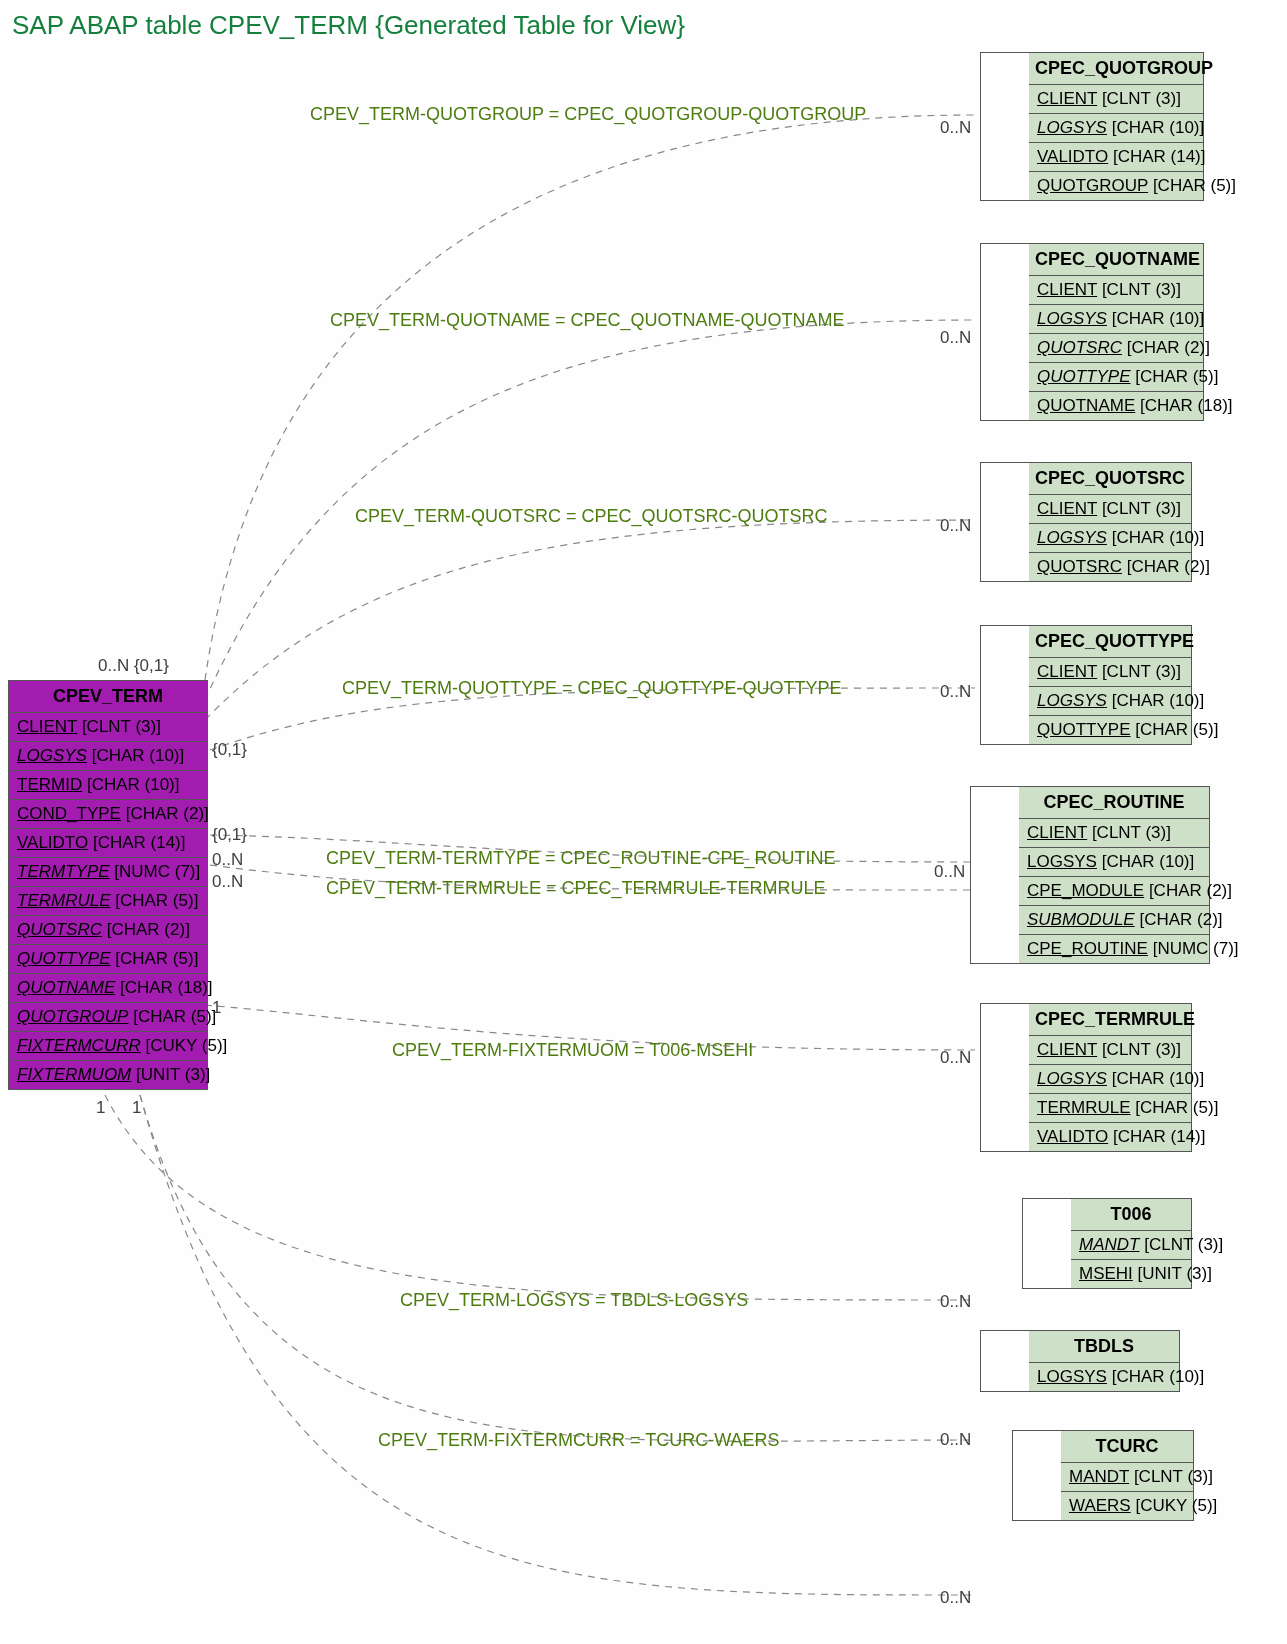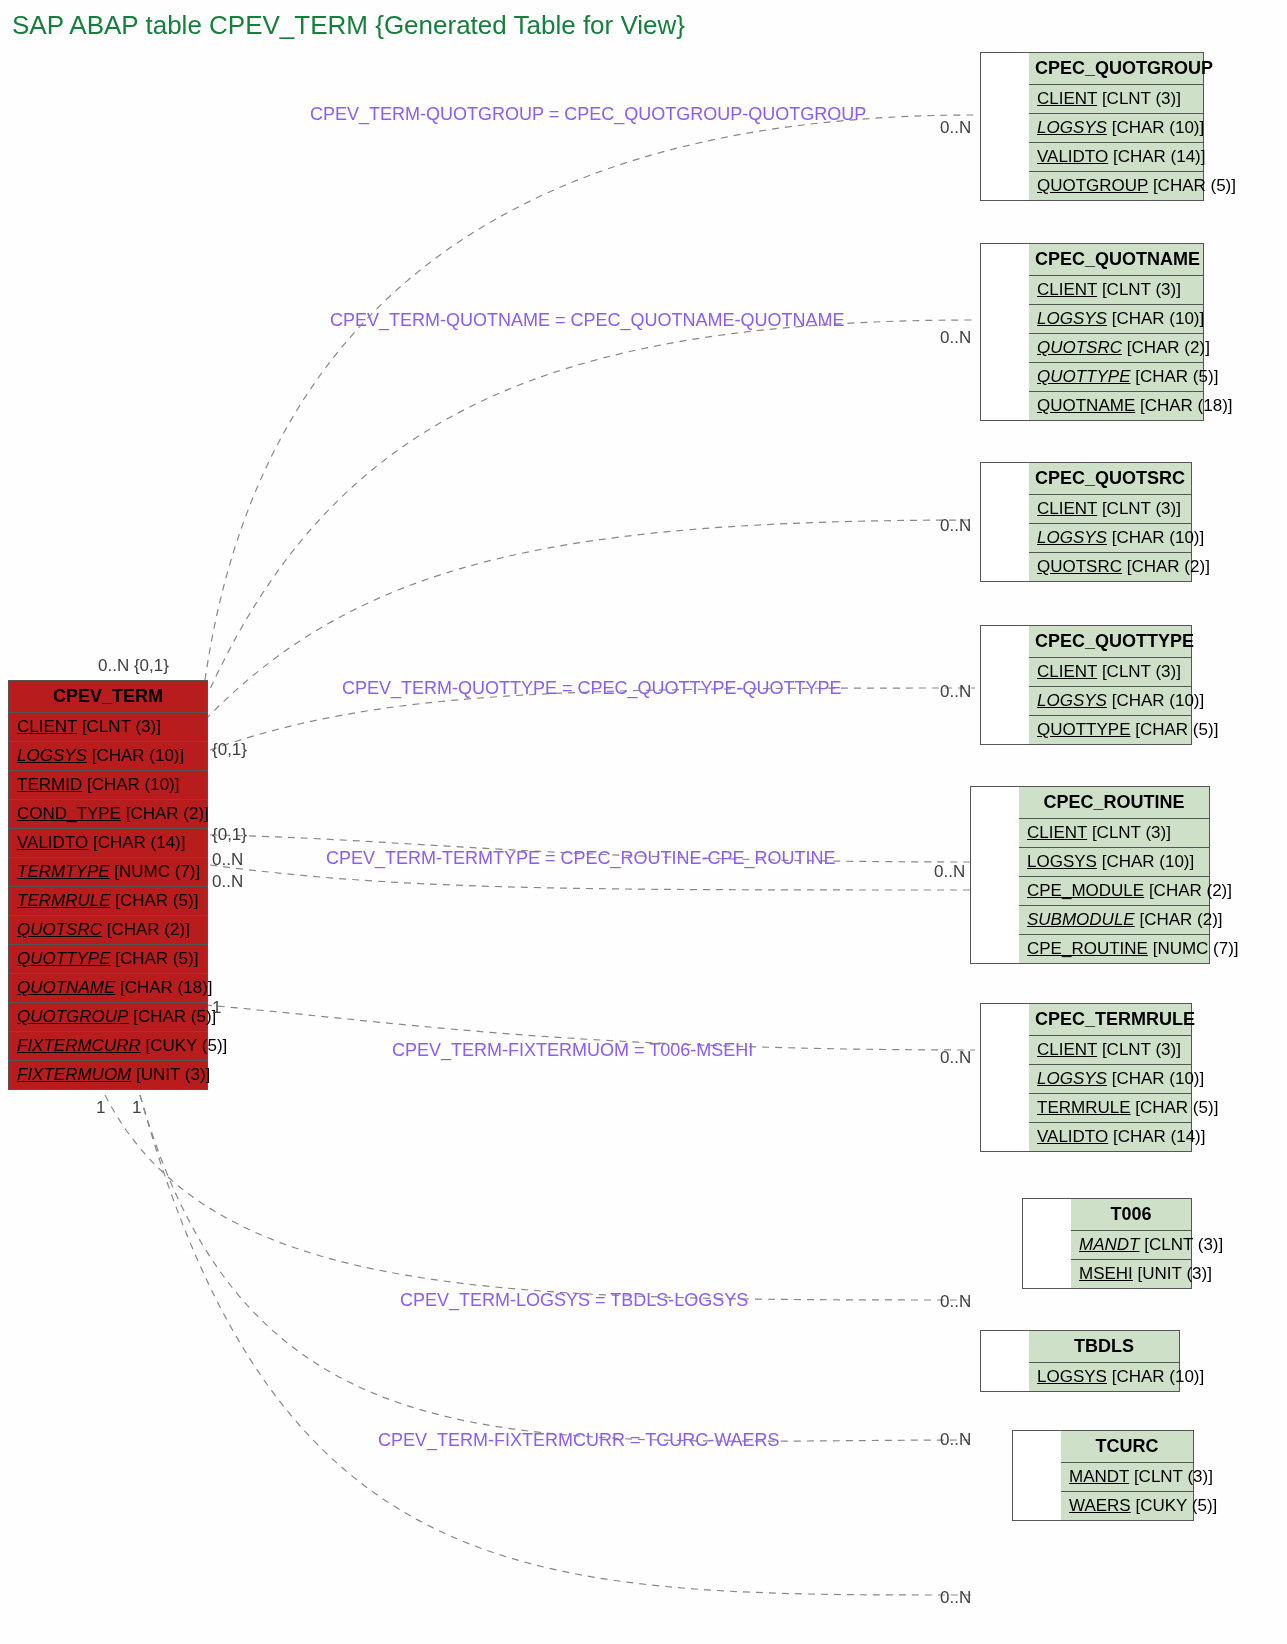--- a/index.html
+++ b/index.html
@@ -39,26 +39,26 @@
   }
   .entity .erow {
     padding: 4px 8px;
     border-bottom: 1px solid #555;
     white-space: nowrap;
   }
   .entity .erow:last-child { border-bottom: none; }
   .entity .fname { text-decoration: underline; }
   .entity .italic { font-style: italic; }
   
-  .main-entity .ehead, .main-entity .erow { background: #b91c1c; }
+  .main-entity .ehead, .main-entity .erow { background: #a21caf; }
   .ref-entity .ehead, .ref-entity .erow { background: #cfe0c8; margin-left: 48px; }
   .label {
     position: absolute;
     font-size: 18px;
-    color: #8b5cf6;
+    color: #4d7c0f;
     white-space: nowrap;
   }
   .card {
     position: absolute;
     font-size: 17px;
     color: #404040;
     white-space: nowrap;
   }
   svg.wires {
     position: absolute;
@@ -121,27 +121,29 @@
   <div class="card" style="left:212px; top:998px;">1</div>
   <div class="card" style="left:96px; top:1098px;">1</div>
   <div class="card" style="left:132px; top:1098px;">1</div>
 
   <div class="label" style="left:310px; top:104px;">CPEV_TERM-QUOTGROUP = CPEC_QUOTGROUP-QUOTGROUP</div>
   <div class="card" style="left:940px; top:118px;">0..N</div>
 
   <div class="label" style="left:330px; top:310px;">CPEV_TERM-QUOTNAME = CPEC_QUOTNAME-QUOTNAME</div>
   <div class="card" style="left:940px; top:328px;">0..N</div>
 
+  <div class="label" style="left:355px; top:506px;">CPEV_TERM-QUOTSRC = CPEC_QUOTSRC-QUOTSRC</div>
   <div class="card" style="left:940px; top:516px;">0..N</div>
 
   <div class="label" style="left:342px; top:678px;">CPEV_TERM-QUOTTYPE = CPEC_QUOTTYPE-QUOTTYPE</div>
   <div class="card" style="left:940px; top:682px;">0..N</div>
 
   <div class="label" style="left:326px; top:848px;">CPEV_TERM-TERMTYPE = CPEC_ROUTINE-CPE_ROUTINE</div>
   <div class="card" style="left:934px; top:862px;">0..N</div>
+  <div class="label" style="left:326px; top:878px;">CPEV_TERM-TERMRULE = CPEC_TERMRULE-TERMRULE</div>
 
   <div class="label" style="left:392px; top:1040px;">CPEV_TERM-FIXTERMUOM = T006-MSEHI</div>
   <div class="card" style="left:940px; top:1048px;">0..N</div>
 
   <div class="label" style="left:400px; top:1290px;">CPEV_TERM-LOGSYS = TBDLS-LOGSYS</div>
   <div class="card" style="left:940px; top:1292px;">0..N</div>
 
   <div class="label" style="left:378px; top:1430px;">CPEV_TERM-FIXTERMCURR = TCURC-WAERS</div>
   <div class="card" style="left:940px; top:1430px;">0..N</div>
   <div class="card" style="left:940px; top:1588px;">0..N</div>

